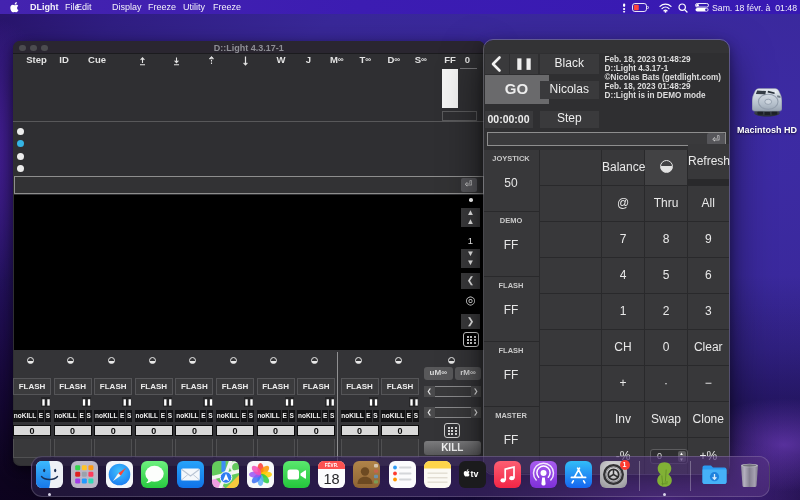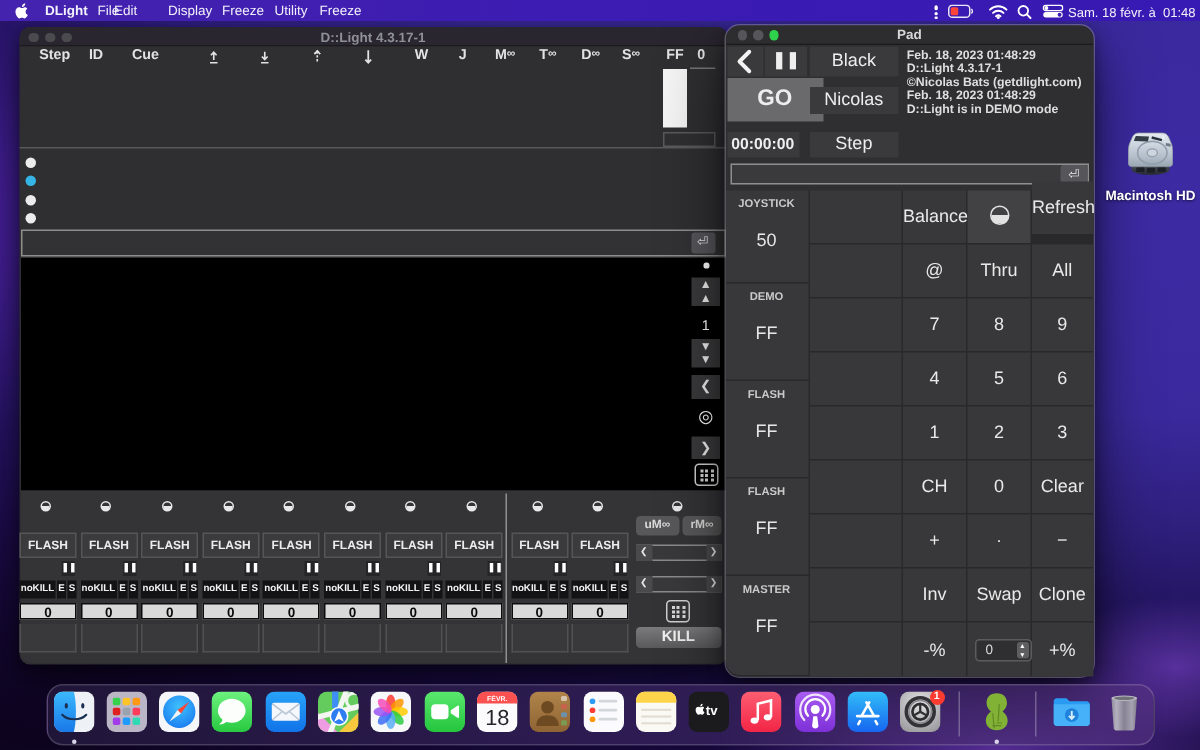--- a/index.html
+++ b/index.html
@@ -19,21 +19,21 @@
 .tx { position:absolute; white-space:nowrap; }
 
 
 #menubar { left:0; top:0; width:800px; height:14px;
   background:linear-gradient(90deg,#4423af 0%, #3c1cb2 45%, #3719b3 100%);
   color:#f2f0fa; font-size:9px; }
 #menubar .mi { position:absolute; top:2px; white-space:nowrap; }
 #menubar .b { font-weight:bold; }
 
 
-.win { position:absolute; border-radius:7px; box-shadow:0 14px 34px rgba(0,0,0,.55), 0 3px 10px rgba(0,0,0,.4); }
+.win { position:absolute; border-radius:7px; box-shadow:0 14px 34px rgba(0,0,0,.55), 0 3px 10px rgba(0,0,0,.4);margin-top:23px; }
 #mainwin { left:12.5px; top:18px; width:472.5px; height:425px; background:#2f2f32; }
 #padwin { left:483.5px; top:16.5px; width:245.5px; height:434.5px; background:#333335;
   border-radius:9px; box-shadow:0 18px 42px rgba(0,0,0,.6), 0 4px 12px rgba(0,0,0,.45);
   outline:1px solid rgba(160,160,170,.45); }
 .titlebar { position:absolute; left:0; top:0; right:0; height:13px;
   border-radius:7px 7px 0 0; background:#2a2630; border-bottom:1px solid #1b1b1e; }
 #padwin .titlebar { background:#2d2d2f; border-radius:9px 9px 0 0; }
 .tl { position:absolute; top:3.5px; width:6.5px; height:6.5px; border-radius:50%; background:#4b4b4f; }
 .wtitle { position:absolute; top:1.5px; left:0; right:0; text-align:center;
   font-size:9px; font-weight:bold; color:#8f8f96; }
@@ -256,26 +256,20 @@
       <div style="position:absolute;left:3.0px;top:5.8px;width:2.4px;height:2.4px;background:#d8d8d8"></div>
       <div style="position:absolute;left:6.6px;top:5.8px;width:2.4px;height:2.4px;background:#d8d8d8"></div>
       <div style="position:absolute;left:10.2px;top:5.8px;width:2.4px;height:2.4px;background:#d8d8d8"></div>
       <div style="position:absolute;left:3.0px;top:9.1px;width:2.4px;height:2.4px;background:#d8d8d8"></div>
       <div style="position:absolute;left:6.6px;top:9.1px;width:2.4px;height:2.4px;background:#d8d8d8"></div>
       <div style="position:absolute;left:10.2px;top:9.1px;width:2.4px;height:2.4px;background:#d8d8d8"></div>
     </div>
 </div>
 
 <div class="win" id="padwin">
-  <div class="titlebar">
-    <div class="tl" style="left:8px;background:#55555a"></div>
-    <div class="tl" style="left:18.5px;background:#55555a"></div>
-    <div class="tl" style="left:29px;background:#2fd24b"></div>
-    <div class="wtitle">Pad</div>
-  </div>
   <div class="abs" style="left:0;top:13px;width:245.5px;height:97px;background:#2f2f31"></div>
 
   <div class="pbtn" style="left:1px;top:14.5px;width:24.5px;height:20px"><svg width="24" height="20" viewBox="0 0 24 20">
         <path d="M14.5 3.5 L8 10 L14.5 16.5" stroke="#f2f2f2" stroke-width="2.6" fill="none" stroke-linecap="round" stroke-linejoin="round"></path>
       </svg></div>
   <div class="pbtn" style="left:26.5px;top:14.5px;width:28px;height:20px;font-size:11px;font-weight:bold;line-height:19px">❚❚</div>
   <div class="pbtn" style="left:56.5px;top:14.5px;width:58.5px;height:20px;font-size:12px;line-height:19px">Black</div>
   <div class="pbtn" style="left:1px;top:35.5px;width:64px;height:29px;background:#6a6a6c;font-size:15px;font-weight:bold;line-height:28px;color:#ededed">GO</div>
   <div class="pbtn" style="left:56.5px;top:41px;width:58.5px;height:18px;font-size:12px;line-height:17px">Nicolas</div>
   <div class="pbtn" style="left:1px;top:71.5px;width:48px;height:16.5px;font-size:10.5px;font-weight:bold;line-height:16px">00:00:00</div>

